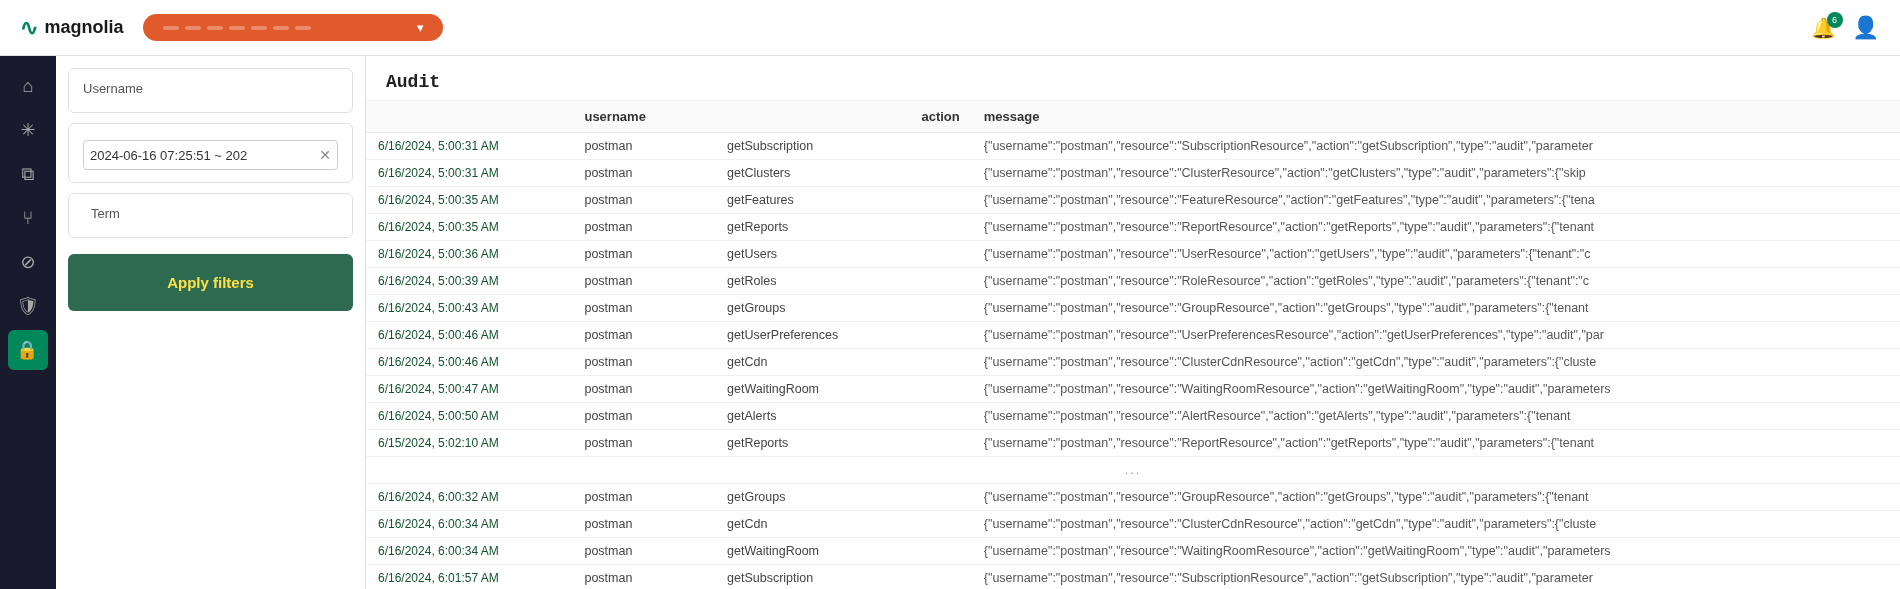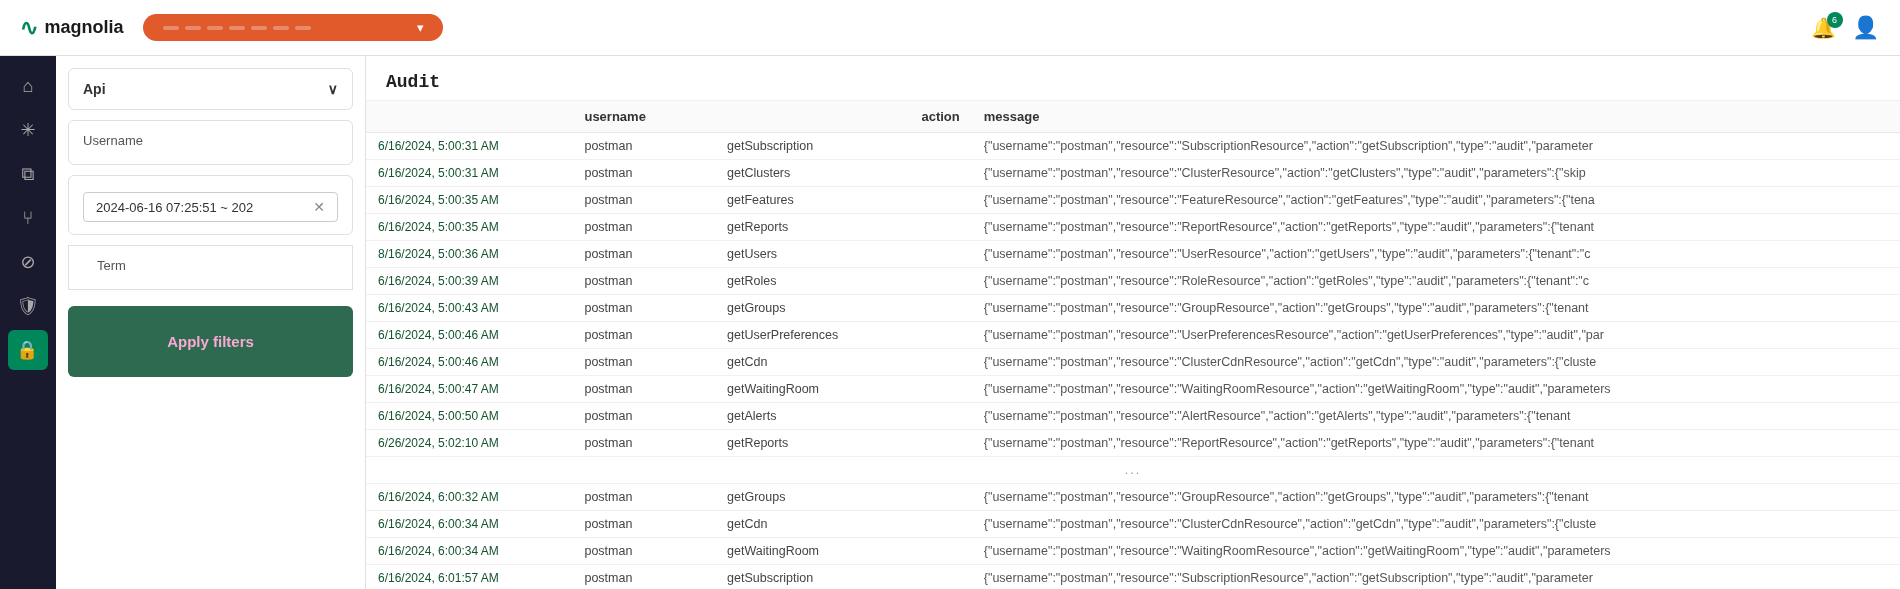--- a/index.html
+++ b/index.html
@@ -53,31 +53,31 @@
       border: 1px solid #e0e0e0; border-radius: 6px; padding: 12px 14px;
       margin-bottom: 10px;
     }
     .sidebar-section-header {
       display: flex; justify-content: space-between; align-items: center;
       font-weight: 600; font-size: 14px; color: #333; cursor: pointer;
     }
     .sidebar-label { font-size: 13px; color: #555; margin-bottom: 4px; }
     .sidebar-input-row {
       display: flex; align-items: center; gap: 6px;
-      border: 1px solid #ccc; border-radius: 4px; padding: 6px 12px;
+      border: 1px solid #ccc; border-radius: 4px; padding: 6px 6px;
       background: #fff; margin-top: 4px;
     }
     .sidebar-input-row input {
       border: none; outline: none; flex: 1; font-size: 13px; color: #333;
     }
     .clear-btn { color: #888; cursor: pointer; font-size: 14px; }
-    .term-section { border: 1px solid #e0e0e0; border-radius: 0; padding: 12px 28px; margin-bottom: 10px; }
+    .term-section { border: 1px solid #e0e0e0; border-radius: 6px; padding: 12px 22px; margin-bottom: 10px; }
     .apply-btn {
-      background: #2d6a4f; color: #f9a8d4; border: none; border-radius: 6px;
-      padding: 27px; font-size: 15px; font-weight: 600; cursor: pointer;
+      background: #2d6a4f; color: #fde047; border: none; border-radius: 6px;
+      padding: 20px; font-size: 15px; font-weight: 600; cursor: pointer;
       width: 100%; margin-top: 6px; display: flex; align-items: center; justify-content: center; gap: 8px;
     }
 
     
     .content { flex: 1; overflow: hidden; display: flex; flex-direction: column; background: #fff; }
     .content-header {
       padding: 16px 20px 8px; font-size: 18px; font-weight: 600; color: #222;
       border-bottom: 1px solid #f0f0f0;
       font-family: Liberation Mono, monospace;
     }
@@ -134,26 +134,20 @@
     <div class="rail-icon">✳</div>
     <div class="rail-icon">⧉</div>
     <div class="rail-icon">⑂</div>
     <div class="rail-icon">⊘</div>
     <div class="rail-icon">🛡</div>
     <div class="rail-icon active">🔒</div>
   </div>
 
   <div class="sidebar">
 
-    <div class="sidebar-section">
-      <div class="sidebar-section-header">
-        <span>Api</span>
-        <span>∨</span>
-      </div>
-    </div>
 
     <div class="sidebar-section">
       <div class="sidebar-label">Username</div>
     </div>
 
     <div class="sidebar-section">
       <div class="sidebar-input-row">
         <input type="text" value="2024-06-16 07:25:51 ~ 202" style="">
         <span class="clear-btn">✕</span>
       </div>
@@ -239,21 +233,21 @@
       <td>getWaitingRoom</td>
       <td class="td-message">{"username":"postman","resource":"WaitingRoomResource","action":"getWaitingRoom","type":"audit","parameters</td>
     </tr>
             <tr>
       <td class="td-time">6/16/2024, 5:00:50 AM</td>
       <td>postman</td>
       <td>getAlerts</td>
       <td class="td-message">{"username":"postman","resource":"AlertResource","action":"getAlerts","type":"audit","parameters":{"tenant</td>
     </tr>
             <tr>
-      <td class="td-time">6/26/2024, 5:02:10 AM</td>
+      <td class="td-time">6/15/2024, 5:02:10 AM</td>
       <td>postman</td>
       <td>getReports</td>
       <td class="td-message">{"username":"postman","resource":"ReportResource","action":"getReports","type":"audit","parameters":{"tenant</td>
     </tr>
             <tr class="dots-row">
               <td colspan="4">...</td>
             </tr>
             <tr>
       <td class="td-time">6/16/2024, 6:00:32 AM</td>
       <td>postman</td>

